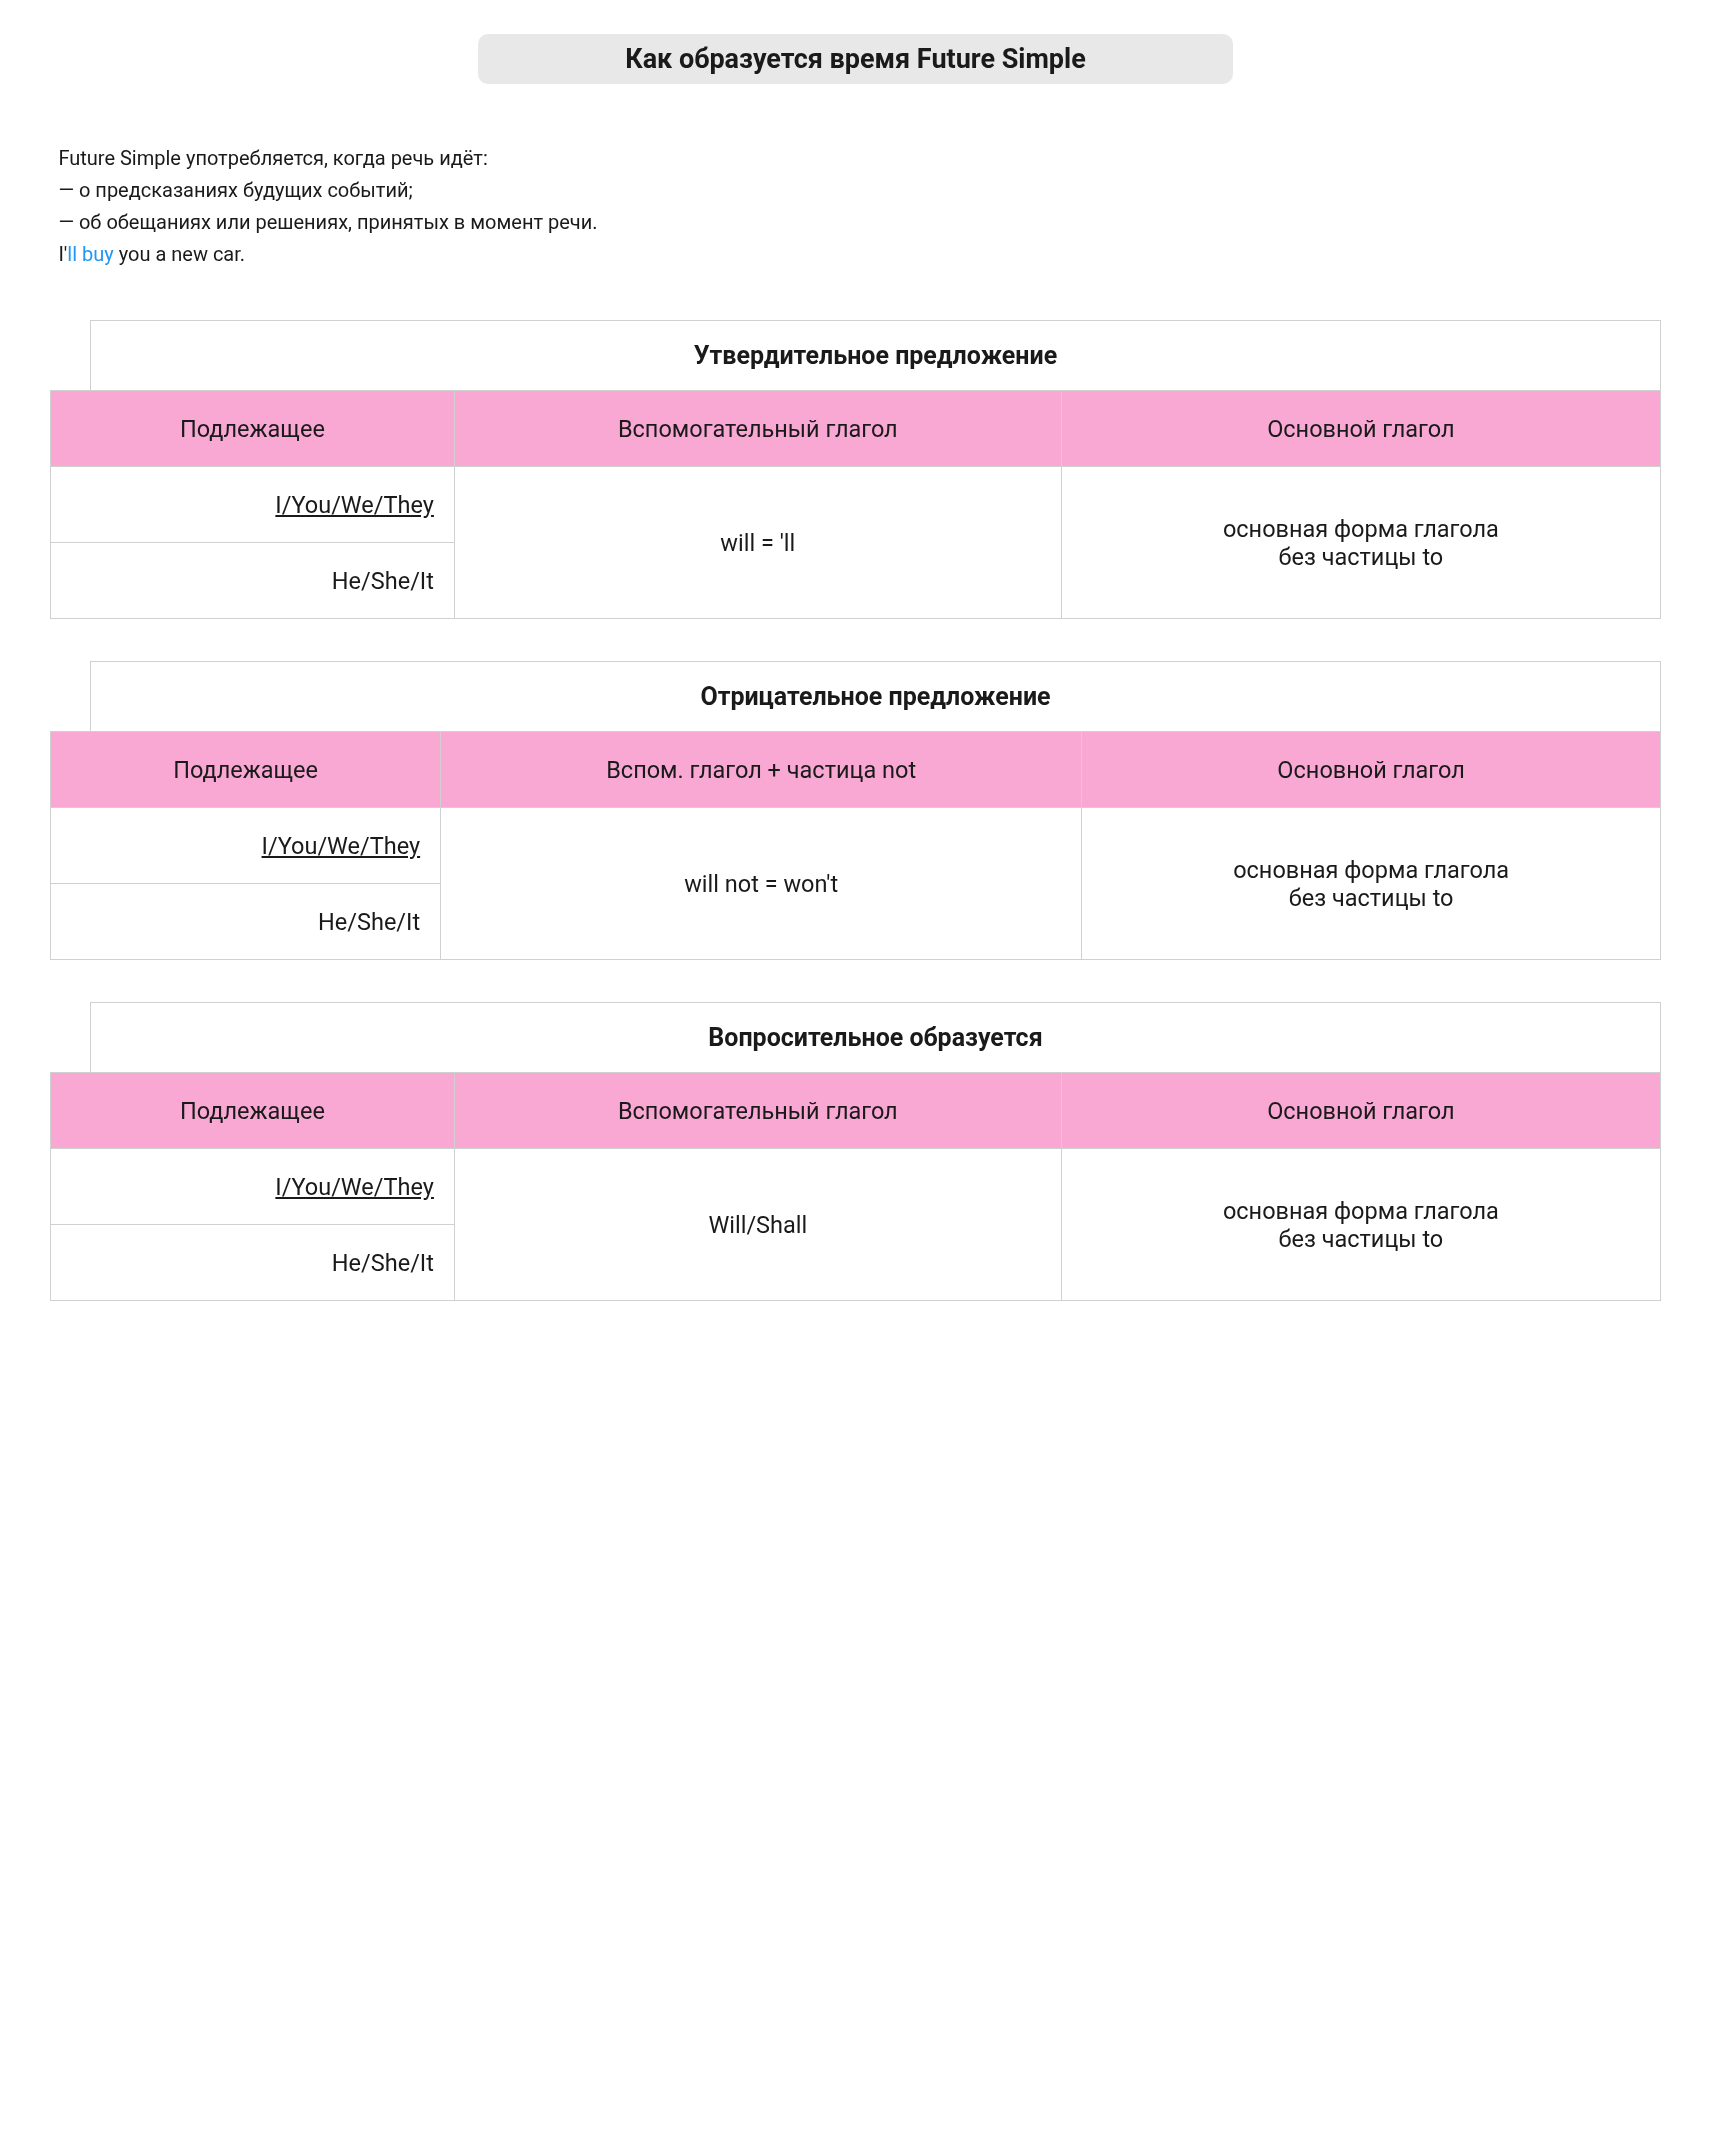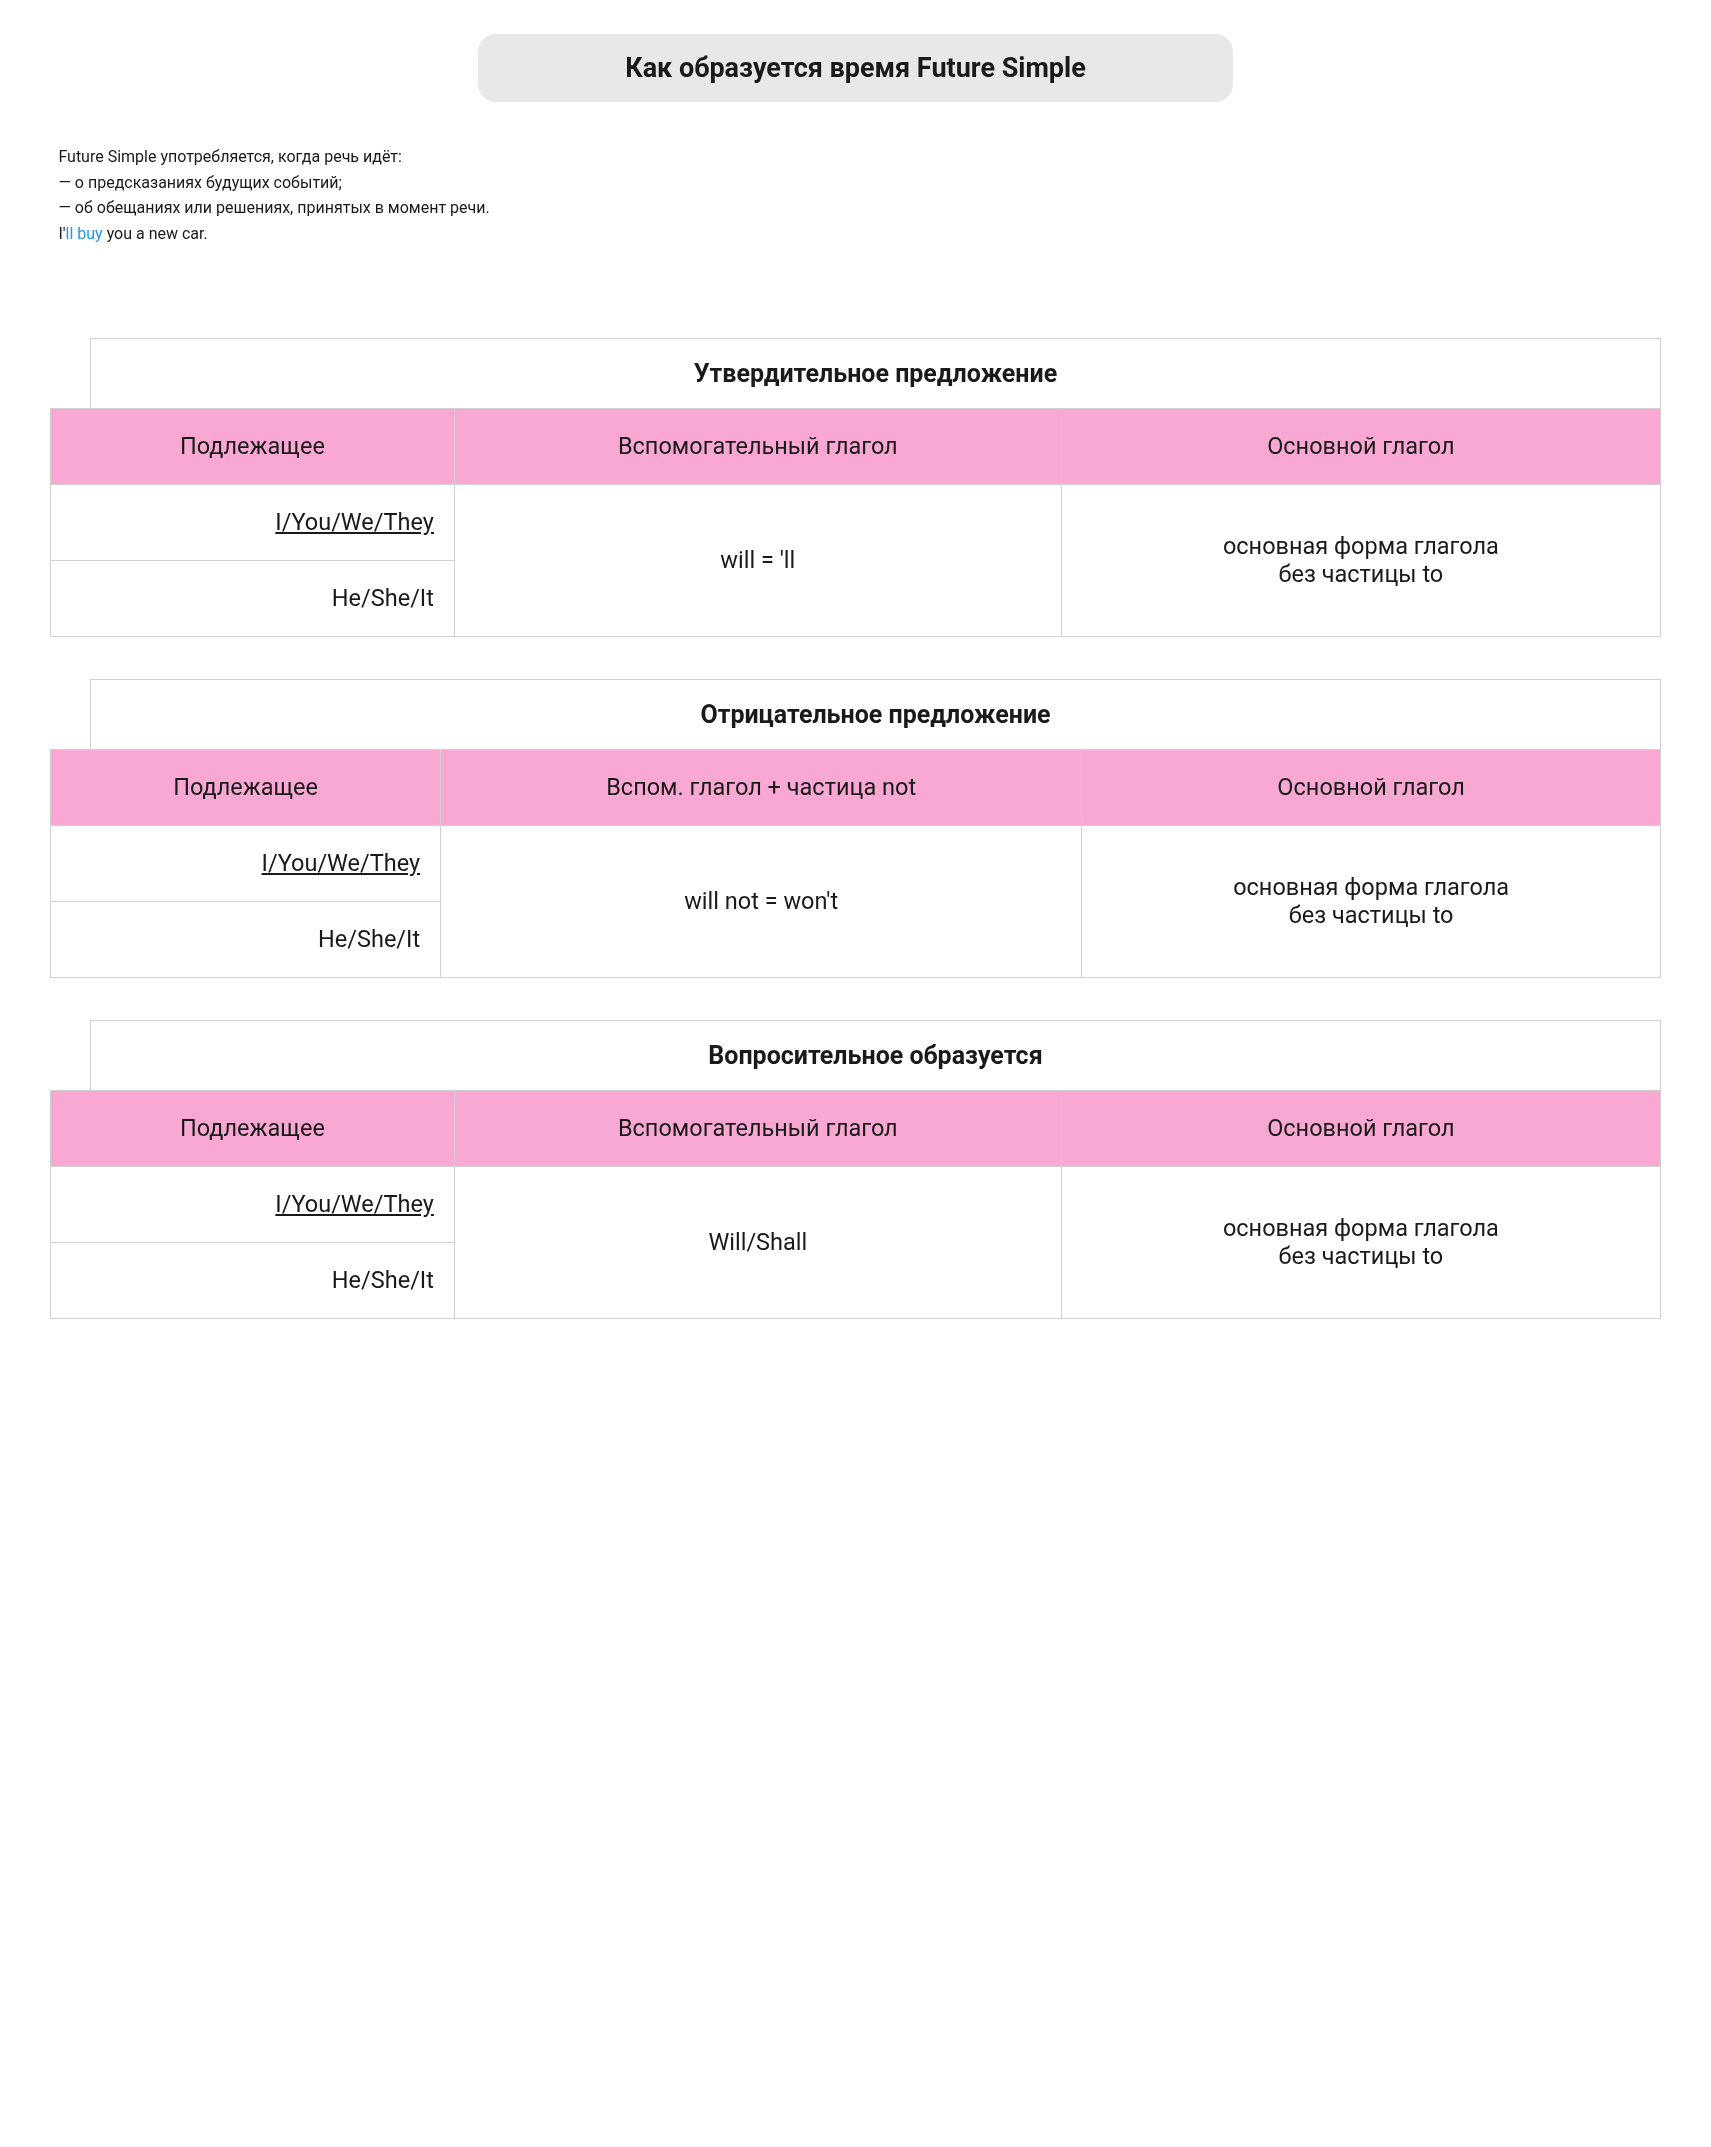--- a/index.html
+++ b/index.html
@@ -14,33 +14,33 @@
       font-size: 23.5px;
       color: #1a1a1a;
       width: 100%;
       max-width: 1712px;
       margin: 0 auto;
       padding: 34px 50px 50px 50px;
     }
 
     .title-box {
       background: #e8e8e8;
-      border-radius: 18px;
+      border-radius: 10px;
       text-align: center;
-      padding: 18px 34px;
-      margin: 0 auto 42px auto;
+      padding: 9px 34px;
+      margin: 0 auto 58px auto;
       max-width: 755px;
       font-weight: 700;
       font-size: 27px;
     }
 
     .intro-text {
-      font-size: 16px;
+      font-size: 20px;
       line-height: 1.6;
-      margin-bottom: 66px;
+      margin-bottom: 18px;
       padding: 0 8.4px;
     }
 
     .highlight-blue {
       color: #2196f3;
     }
 
     .section {
       margin-bottom: 42px;
     }

